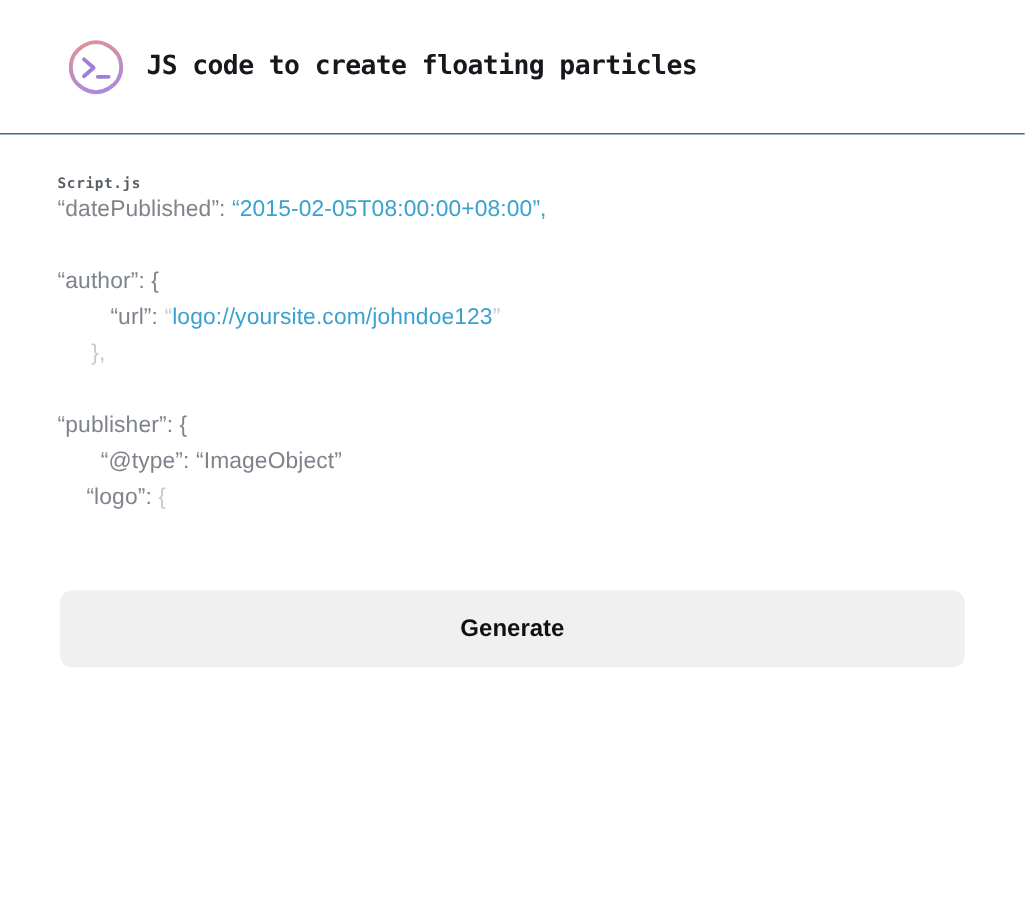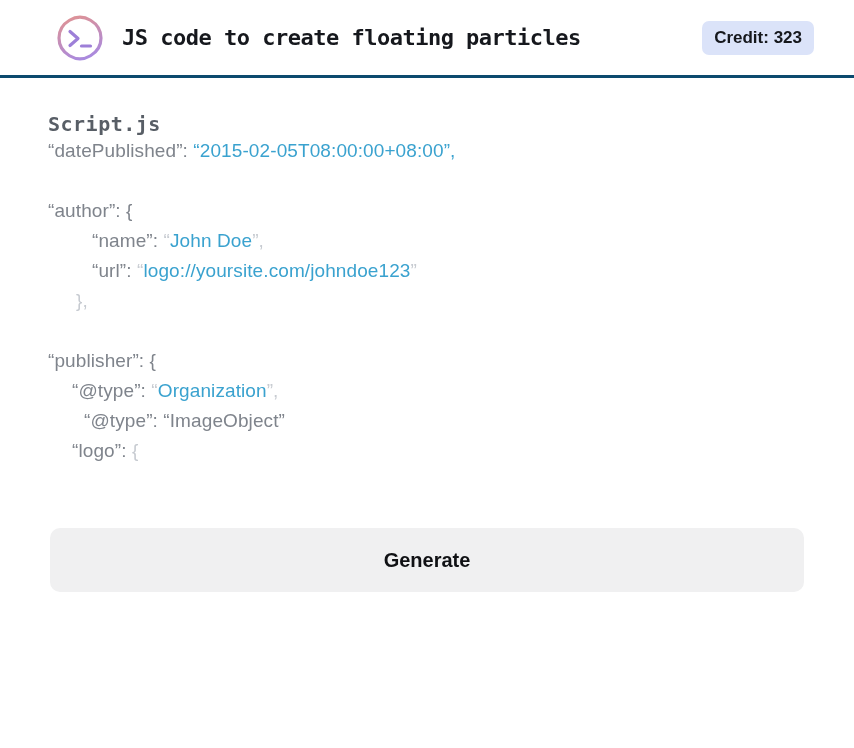--- a/index.html
+++ b/index.html
@@ -7,23 +7,23 @@
   body {
     width:854px; height:748px;
     font-family:"Liberation Sans", sans-serif;
     color:#16181d;
     overflow:hidden;
   }
 
   
   .header {
     display:flex; align-items:center;
-    height:78px;
+    height:112px;
     padding:0 40px 0 56px;
-    border-bottom:3px solid #0c4a6e;
+    border-bottom:1px solid #0c4a6e;
     background:#ffffff;
   }
   .logo { width:48px; height:54px; flex:0 0 auto; display:block; }
   .title {
     font-family:"DejaVu Sans Mono", monospace;
     font-size:22px; font-weight:600;
     letter-spacing:-0.5px;
     color:#16181d;
     margin-left:18px;
     white-space:nowrap;
@@ -37,21 +37,21 @@
     line-height:1;
     padding:8px 12px 9px;
     border-radius:7px;
     white-space:nowrap;
   }
 
   
   .content { padding:0 48px; }
   .filename {
     font-family:"DejaVu Sans Mono", monospace;
-    font-size:20px; font-weight:600;
+    font-size:12px; font-weight:600;
     letter-spacing:0.5px;
     color:#585e66;
     margin-top:34px;
   }
   .code {
     font-size:19px;
     line-height:30px;
     letter-spacing:0.1px;
     white-space:nowrap;
   }
@@ -83,35 +83,32 @@
       <linearGradient id="hexg" x1="14" y1="2" x2="30" y2="52" gradientUnits="userSpaceOnUse">
         <stop offset="0" stop-color="#e29390"></stop>
         <stop offset="1" stop-color="#a489e6"></stop>
       </linearGradient>
     </defs>
     <path d="M 34.5 9.25 Q 45 15.5 45 27 Q 45 38.5 34.5 44.75 Q 24 51 13.5 44.75 Q 3 38.5 3 27 Q 3 15.5 13.5 9.25 Q 24 3 34.5 9.25 Z" stroke="url(#hexg)" stroke-width="3.2" fill="none"></path>
     <path d="M 14 20.5 L 22 27.5 L 14 34.5" stroke="#9d7fd8" stroke-width="3.2" stroke-linecap="round" stroke-linejoin="round" fill="none"></path>
     <path d="M 25.5 35 L 34.5 35" stroke="#9d7fd8" stroke-width="3.2" stroke-linecap="round" fill="none"></path>
   </svg>
   <div class="title">JS code to create floating particles</div>
-  <div class="credit-badge">Credit: 323</div>
 </div>
 
 <div class="content">
   <div class="filename">Script.js</div>
   <div class="code">
       <div class="code-line" style="padding-left: 0px;"><span class="key">“datePublished”: </span><span class="value">“2015-02-05T08:00:00+08:00”,</span></div>
       <div class="code-line" style="padding-left: 0px;">&nbsp;</div>
       <div class="code-line" style="padding-left: 0px;"><span class="key">“author”: {</span></div>
-      <div class="code-line" style="padding-left: 44px;"><span class="key">“name”: </span><span class="faded">“</span><span class="value">John Doe</span><span class="faded">”,</span></div>
       <div class="code-line" style="padding-left: 44px;"><span class="key">“url”: </span><span class="faded">“</span><span class="value">logo://yoursite.com/johndoe123</span><span class="faded">”</span></div>
       <div class="code-line" style="padding-left: 28px;"><span class="faded">},</span></div>
       <div class="code-line" style="padding-left: 0px;">&nbsp;</div>
       <div class="code-line" style="padding-left: 0px;"><span class="key">“publisher”: {</span></div>
-      <div class="code-line" style="padding-left: 24px;"><span class="key">“@type”: </span><span class="faded">“</span><span class="value">Organization</span><span class="faded">”,</span></div>
       <div class="code-line" style="padding-left: 36px;"><span class="key">“@type”: “ImageObject”</span></div>
       <div class="code-line" style="padding-left: 24px;"><span class="key">“logo”: </span><span class="faded">{</span></div>
     </div>
 </div>
 
 <div class="footer">
   <button class="generate-btn">Generate</button>
 </div>
 
 </body></html>

